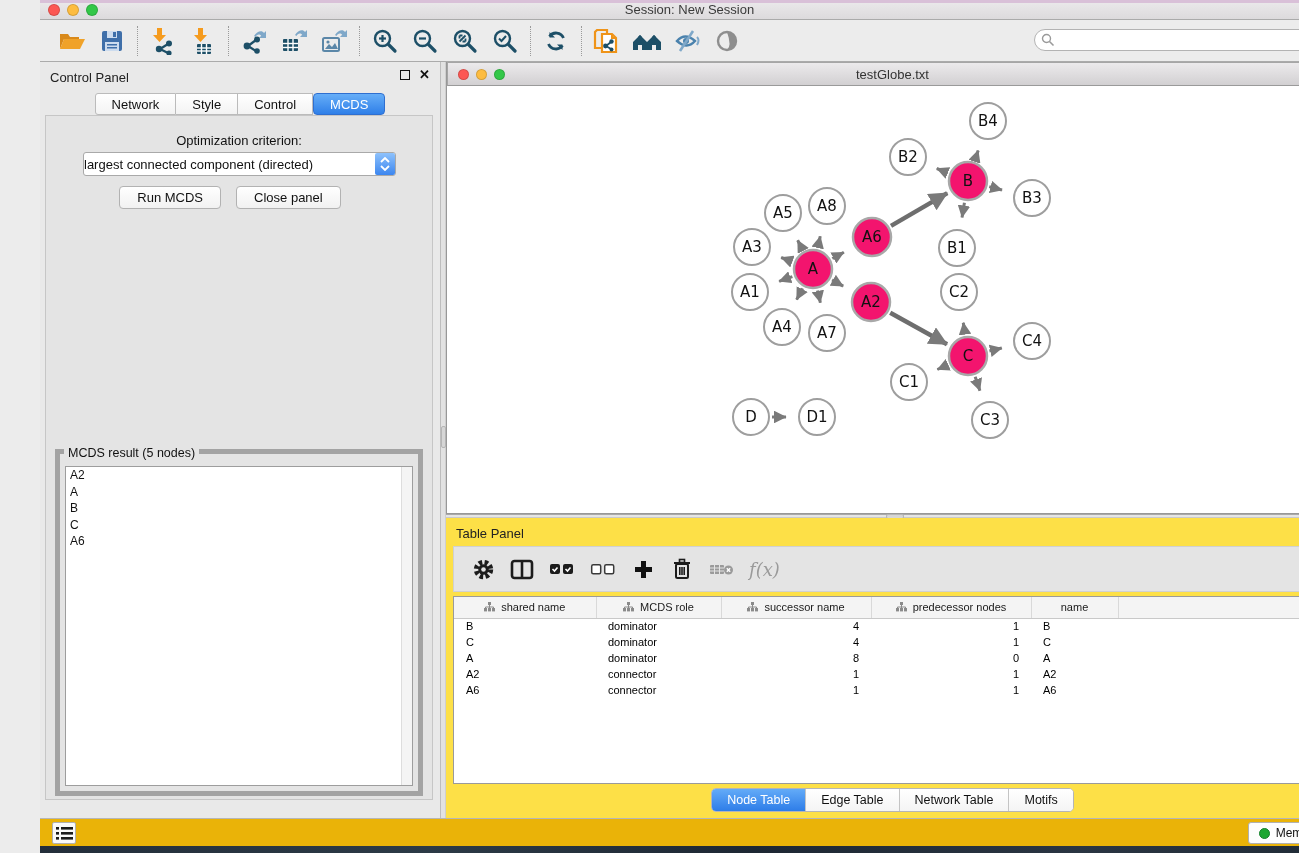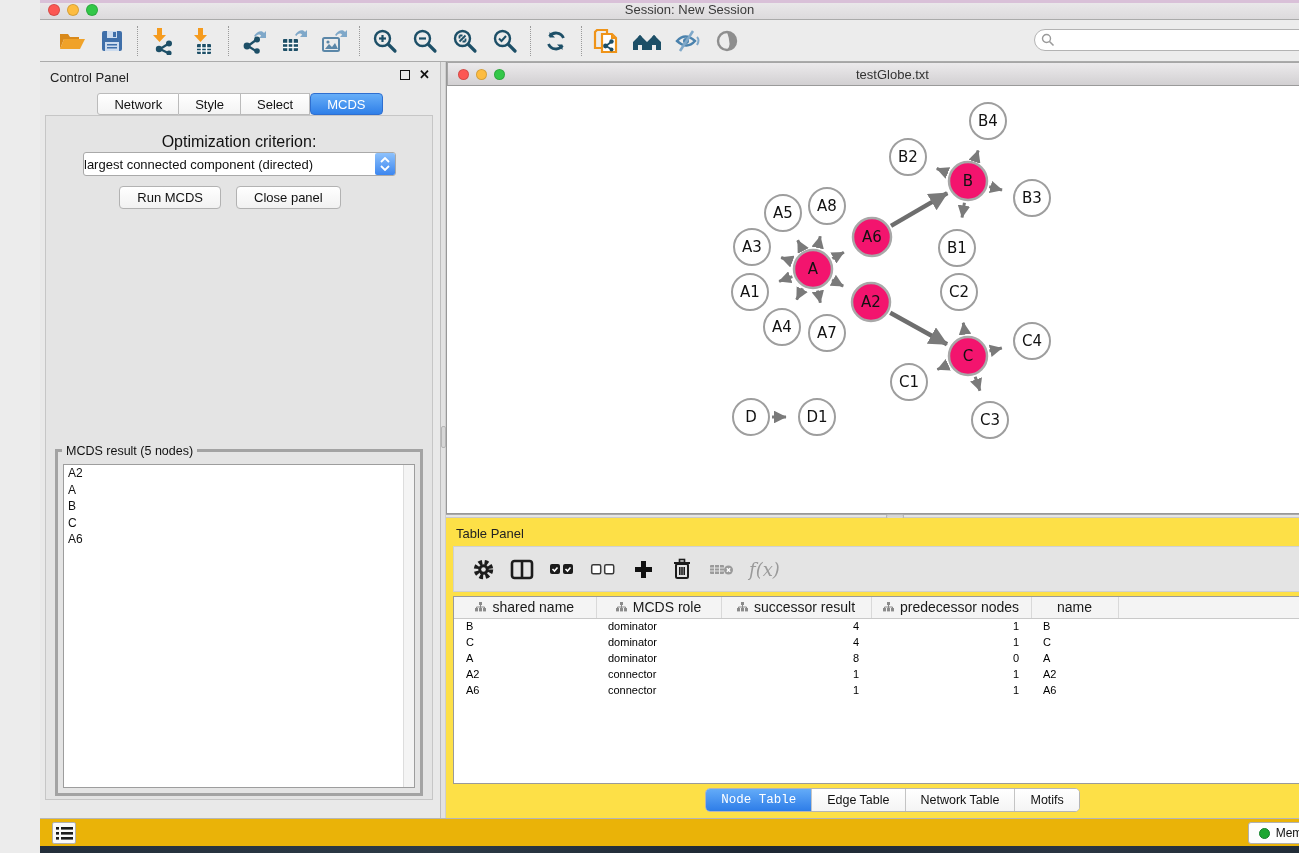--- a/index.html
+++ b/index.html
@@ -40,33 +40,33 @@
   .float-ico { width:10px; height:10px; border:1.6px solid #111; }
   .close-ico { font-size:13px; font-weight:bold; color:#111; line-height:10px; }
 
   .cp-tabs { position:absolute; left:0; right:0; top:31px; display:flex; justify-content:center; z-index:2; }
   .cp-tab { height:22px; padding:0 16px; font-size:13px; background:linear-gradient(#ffffff,#f3f3f3);
     border:1px solid #bbb; border-left-width:0; display:flex; align-items:center; color:#111; }
   .cp-tab:first-child { border-left-width:1px; border-radius:3px 0 0 3px; }
   .cp-tab.active { background:linear-gradient(#66aef8,#2f7fe8); color:#fff; border:1px solid #2f6fd0; border-radius:4px; }
 
   .cp-box { position:absolute; left:5px; right:7px; top:53px; bottom:18px; background:#e4e4e4; border:1px solid #c6c6c6; }
-  .crit-label { position:absolute; left:0; right:0; top:17px; text-align:center; font-size:16px; color:#111; }
+  .crit-label { position:absolute; left:0; right:0; top:17px; text-align:center; font-size:13px; color:#111; }
   .crit-select { position:absolute; left:37px; top:36px; width:313px; height:24px; background:#fff;
     border:1px solid #a9a9a9; border-radius:3px; display:flex; align-items:center; }
   .crit-select .val { flex:1; font-size:13px; white-space:nowrap; }
   .stepper { width:20px; height:22px; margin-right:0px; border-radius:2px; background:linear-gradient(#8ec2fc,#3c86ef);
     display:flex; flex-direction:column; align-items:center; justify-content:center; gap:2px; }
   .stepper svg { display:block; }
   .cp-buttons { position:absolute; left:0; right:18px; top:70px; display:flex; justify-content:center; gap:15px; }
   .push-btn { height:23px; padding:0 17px; font-size:13px; background:linear-gradient(#ffffff,#f1f1f1);
     border:1px solid #b2b2b2; border-radius:4px; color:#111; display:flex; align-items:center; }
 
   .result-fieldset { position:absolute; left:9px; right:9px; top:333px; bottom:3px;
-    border:3px solid #a3a3a3; }
+    border:5px solid #a3a3a3; }
   .result-legend { position:absolute; left:4px; top:-8px; background:#e4e4e4; padding:0 4px; font-size:12.5px; }
   .result-list { position:absolute; left:5px; right:5px; top:12px; bottom:5px; background:#fff;
     border:1px solid #9d9d9d; overflow:hidden; }
   .result-scroll { position:absolute; right:0; top:0; bottom:0; width:11px; background:#f4f4f4; border-left:1px solid #ddd; }
   .result-item { font-size:12px; line-height:16.5px; padding-left:4px; }
 
   
   .net-window { position:relative; height:452px; background:#fff; border:1px solid #989898; border-top:none; }
   .net-titlebar { position:relative; height:24px; background:linear-gradient(#eceaec,#d2d0d2); border:1px solid #a6a6a6; border-bottom:1px solid #9a9a9a;padding-left:40px; }
   .net-titlebar .traffic { top:6px; left:10px; }
@@ -88,31 +88,31 @@
   .table-panel { position:relative; flex:1; background:#fde047; }
   .tp-toolbar { position:absolute; left:7px; right:9px; top:28px; height:46px; background:#e4e4e4;
     border:1px solid #d0d0d0; display:flex; align-items:center; gap:15px; padding-left:17px; }
   .tp-ico { display:flex; align-items:center; justify-content:center; min-width:24px; height:30px; }
   .fx { font-family:"DejaVu Serif", serif; font-style:italic; font-size:18px; color:#9a9a9a; }
 
   .nt-wrap { position:absolute; left:7px; right:9px; top:78px; height:188px; background:#fff; border:1px solid #9a9a9a; overflow:hidden; }
   .nt-scroll { position:absolute; right:0; top:0; bottom:0; width:9px; background:#f3f3f3; border-left:1px solid #ddd; }
   table.node-table { border-collapse:collapse; table-layout:fixed; width:870px; }
   table.node-table th { height:21px; background:#f4f4f4; border-bottom:1px solid #c9c9c9; border-right:1px solid #d9d9d9;
-    font-size:14px; font-weight:normal; color:#1a1a1a; text-align:center; position:relative; white-space:nowrap; overflow:hidden;}
+    font-size:11px; font-weight:normal; color:#1a1a1a; text-align:center; position:relative; white-space:nowrap; overflow:hidden;}
   table.node-table th .hdr-inner { display:flex; align-items:center; justify-content:center; gap:6px; }
   table.node-table td { height:16px; font-size:11px; padding:0 12px; white-space:nowrap; overflow:hidden; color:#000; }
   td.num { text-align:right; }
   td.c1 { padding-left:7px; }
 
   .tp-tabs { position:absolute; left:0; right:0; top:270px; display:flex; justify-content:center; }
   .seg { display:flex; border:1px solid #b5b5b5; border-radius:5px; overflow:hidden; background:#fff; }
   .seg-item { height:22px; padding:0 15px; display:flex; align-items:center; font-size:12.5px; color:#111;
     border-left:1px solid #c4c4c4; background:linear-gradient(#ffffff,#f4f4f4); }
-  .seg-item:first-child { border-left:none;font-family:Liberation Mono, monospace; }
+  .seg-item:first-child { border-left:none; }
   .seg-item.active { background:linear-gradient(#63abf8,#2e7de8); color:#fff; }
 
   
   .statusbar { position:absolute; left:0; top:818px; width:1299px; height:28px; background:#eab308; border-top:1px solid #b6b6b6; }
   .sb-left-btn { position:absolute; left:12px; top:3px; width:24px; height:22px; background:#fafafa; border:1px solid #b0b0b0; border-radius:2px;
     display:flex; align-items:center; justify-content:center; }
   .memory-btn { position:absolute; right:9px; top:3px; height:22px; padding:0 10px; background:#fdfdfd; border:1px solid #b0b0b0; border-radius:3px;
     display:flex; align-items:center; gap:6px; font-size:12px; color:#111; }
   .mem-dot { width:11px; height:11px; border-radius:50%; background:#1ea733; border:1px solid #14802a; }
   .desktop-strip { position:absolute; left:0; top:846px; width:1299px; height:7px;
@@ -301,21 +301,21 @@
       <div class="panel-header">
         <span class="panel-title">Control Panel</span>
         <span class="panel-icons">
           <span class="float-ico"></span>
           <span class="close-ico">✕</span>
         </span>
       </div>
       <div class="cp-tabs">
           <div class="cp-tab">Network</div>
           <div class="cp-tab">Style</div>
-          <div class="cp-tab">Select</div>
+          <div class="cp-tab">Control</div>
           <div class="cp-tab active">MCDS</div>
         </div>
       <div class="cp-box">
         <div class="crit-label">Optimization criterion:</div>
         <div class="crit-select">
           <span class="val">largest connected component (directed)</span>
           <span class="stepper">
             <svg width="10" height="6" viewBox="0 0 10 6">
                 <path d="M1 5 L5 1 L9 5" fill="none" stroke="#fff" stroke-width="1.8"></path>
               </svg>
@@ -615,21 +615,21 @@
                           <rect x="8" y="6" width="3" height="3.4"></rect>
                         </g>
                         <g stroke="#8a8a8a" stroke-width="1">
                           <line x1="5.5" y1="3" x2="5.5" y2="5"></line>
                           <line x1="1.5" y1="5" x2="9.5" y2="5"></line>
                           <line x1="1.5" y1="5" x2="1.5" y2="6"></line>
                           <line x1="9.5" y1="5" x2="9.5" y2="6"></line>
                           <line x1="5.5" y1="5" x2="5.5" y2="6"></line>
                         </g>
                       </svg>
-                      <span>successor result</span>
+                      <span>successor name</span>
                     </span>
                   </th>
                   <th>
                     <span class="hdr-inner">
                       <svg width="11" height="10" viewBox="0 0 11 10">
                         <g fill="#8a8a8a">
                           <rect x="4" y="0" width="3" height="3"></rect>
                           <rect x="0" y="6" width="3" height="3.4"></rect>
                           <rect x="4" y="6" width="3" height="3.4"></rect>
                           <rect x="8" y="6" width="3" height="3.4"></rect>

